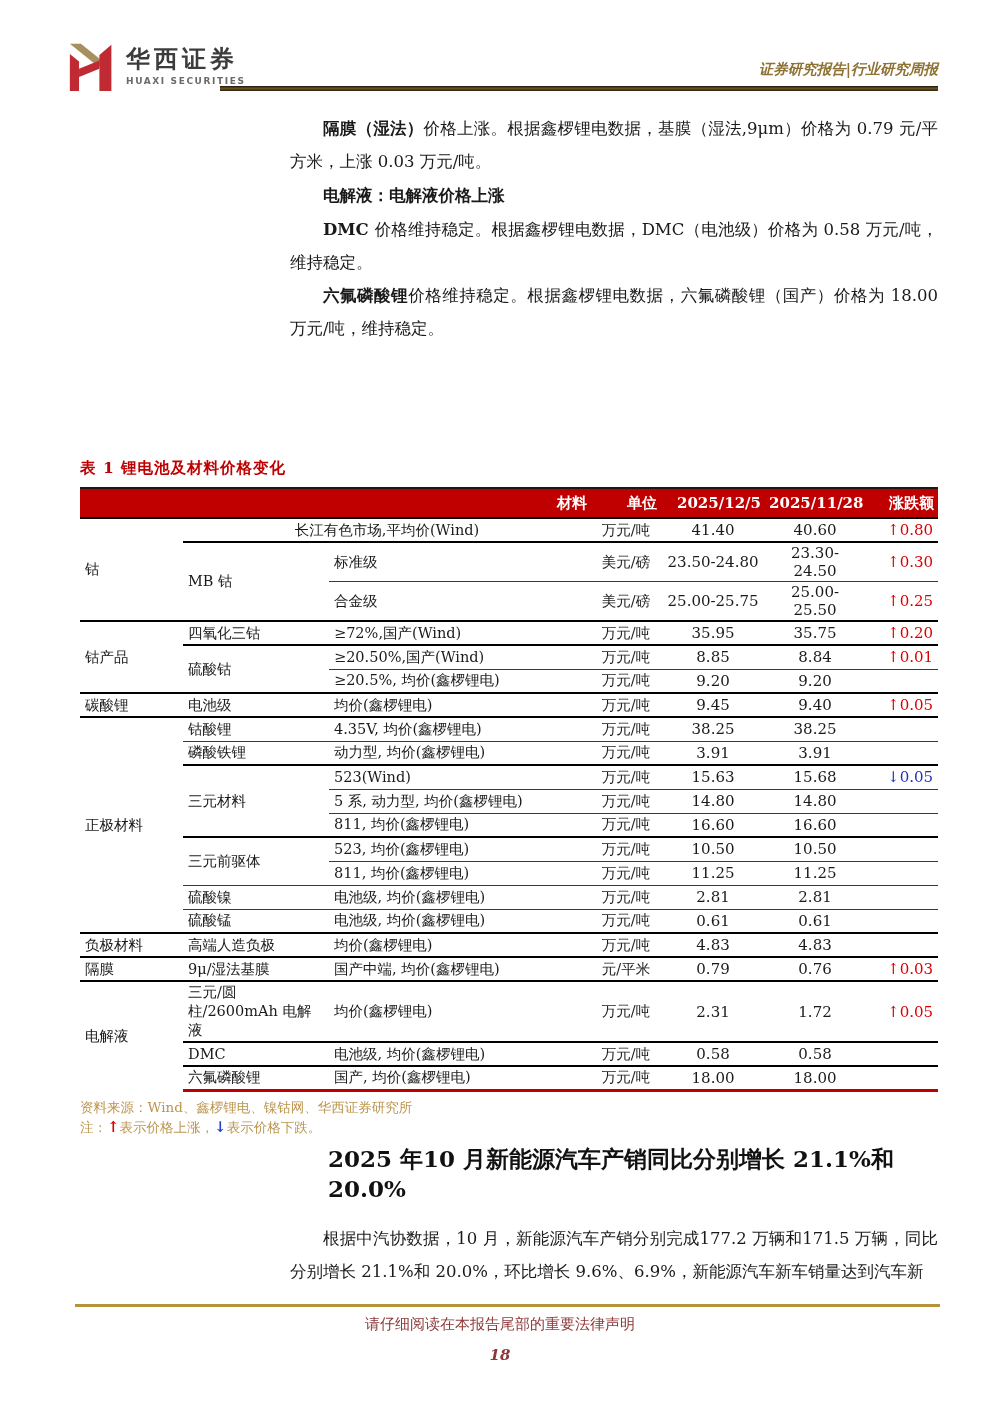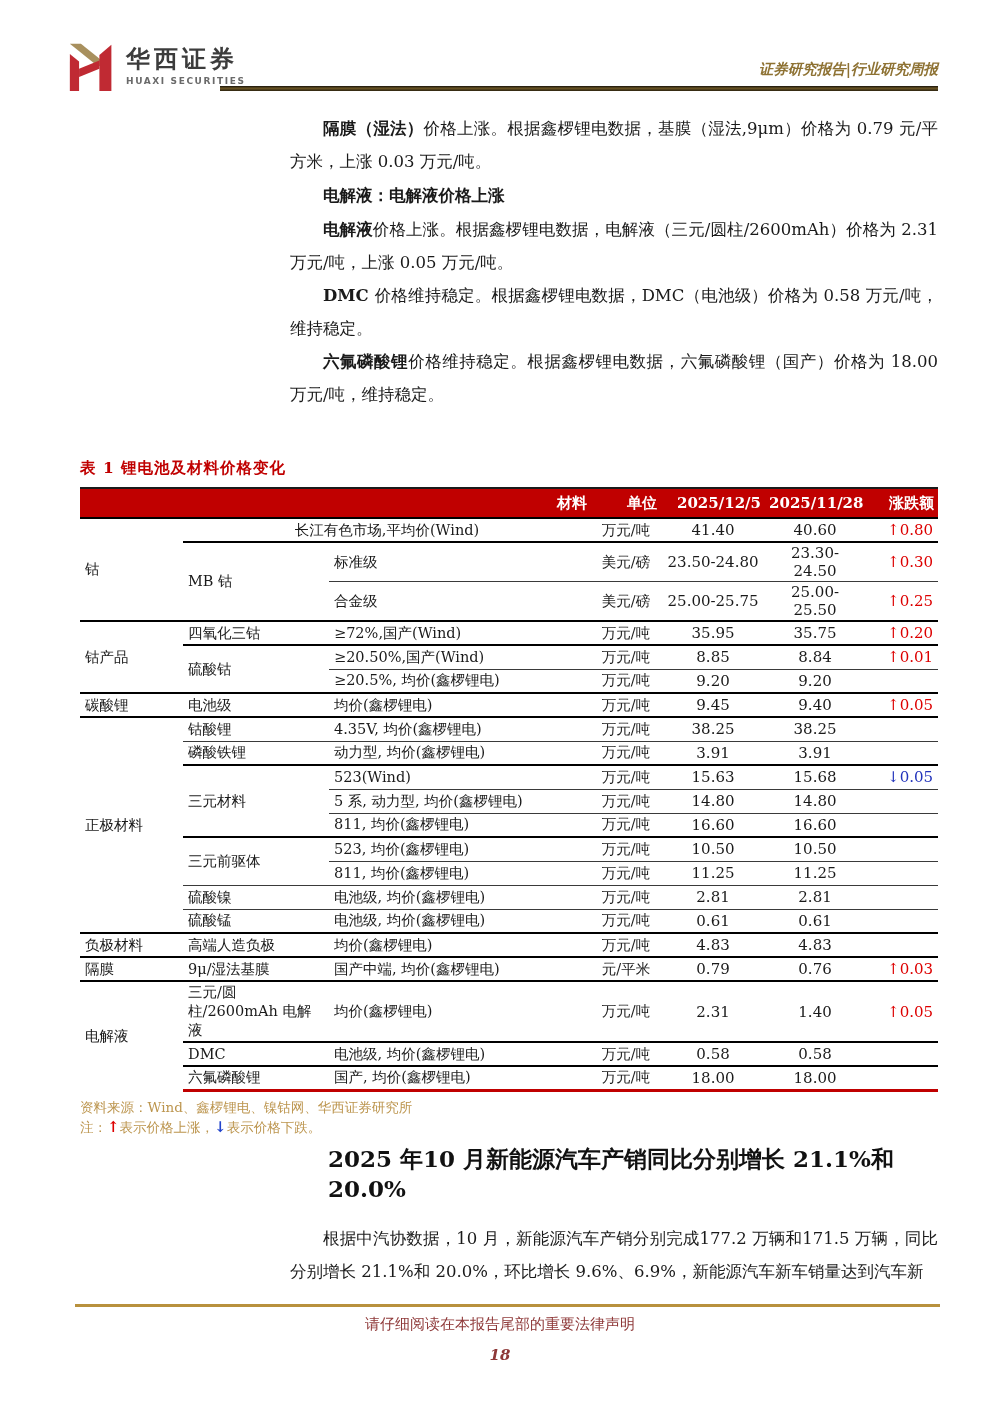--- a/index.html
+++ b/index.html
@@ -86,21 +86,20 @@
         <div class="logo-en">HUAXI SECURITIES</div>
       </div>
     </div>
     <div class="tagline">证券研究报告|行业研究周报</div>
   </div>
   <div class="hdr-rule"></div>
 
   <div class="content">
     <p class="para"><b>隔膜（湿法）</b><span>价格上涨。根据鑫椤锂电数据，基膜（湿法,9μm）价格为 0.79 元/平方米，上涨 0.03 万元/吨。</span></p>
     <p class="subhead-line">电解液：电解液价格上涨</p>
-    <p class="para"><b>电解液</b><span>价格上涨。根据鑫椤锂电数据，电解液（三元/圆柱/2600mAh）价格为 2.31 万元/吨，上涨 0.05 万元/吨。</span></p>
     <p class="para"><b>DMC </b><span>价格维持稳定。根据鑫椤锂电数据，DMC（电池级）价格为 0.58 万元/吨，维持稳定。</span></p>
     <p class="para"><b>六氟磷酸锂</b><span>价格维持稳定。根据鑫椤锂电数据，六氟磷酸锂（国产）价格为 18.00 万元/吨，维持稳定。</span></p>
   </div>
 
   <div class="tablewrap">
     <div class="tbl-title">表 1 锂电池及材料价格变化</div>
     <table class="price">
       <colgroup>
         <col style="width:103px">
           <col style="width:146px">
@@ -263,21 +262,21 @@
           <td class="c-num">0.79</td>
           <td class="c-num">0.76</td>
           <td class="c-chg up">↑0.03</td>
         </tr>
         <tr class="group-start">
           <td class="c-cat" rowspan="3">电解液</td>
           <td class="c-sub">三元/圆柱/2600mAh 电解液</td>
           <td class="c-spec">均价(鑫椤锂电)</td>
           <td class="c-unit">万元/吨</td>
           <td class="c-num">2.31</td>
-          <td class="c-num">1.40</td>
+          <td class="c-num">1.72</td>
           <td class="c-chg up">↑0.05</td>
         </tr>
         <tr class="sub-start">
           <td class="c-sub">DMC</td>
           <td class="c-spec">电池级, 均价(鑫椤锂电)</td>
           <td class="c-unit">万元/吨</td>
           <td class="c-num">0.58</td>
           <td class="c-num">0.58</td>
           <td class="c-chg"></td>
         </tr>

